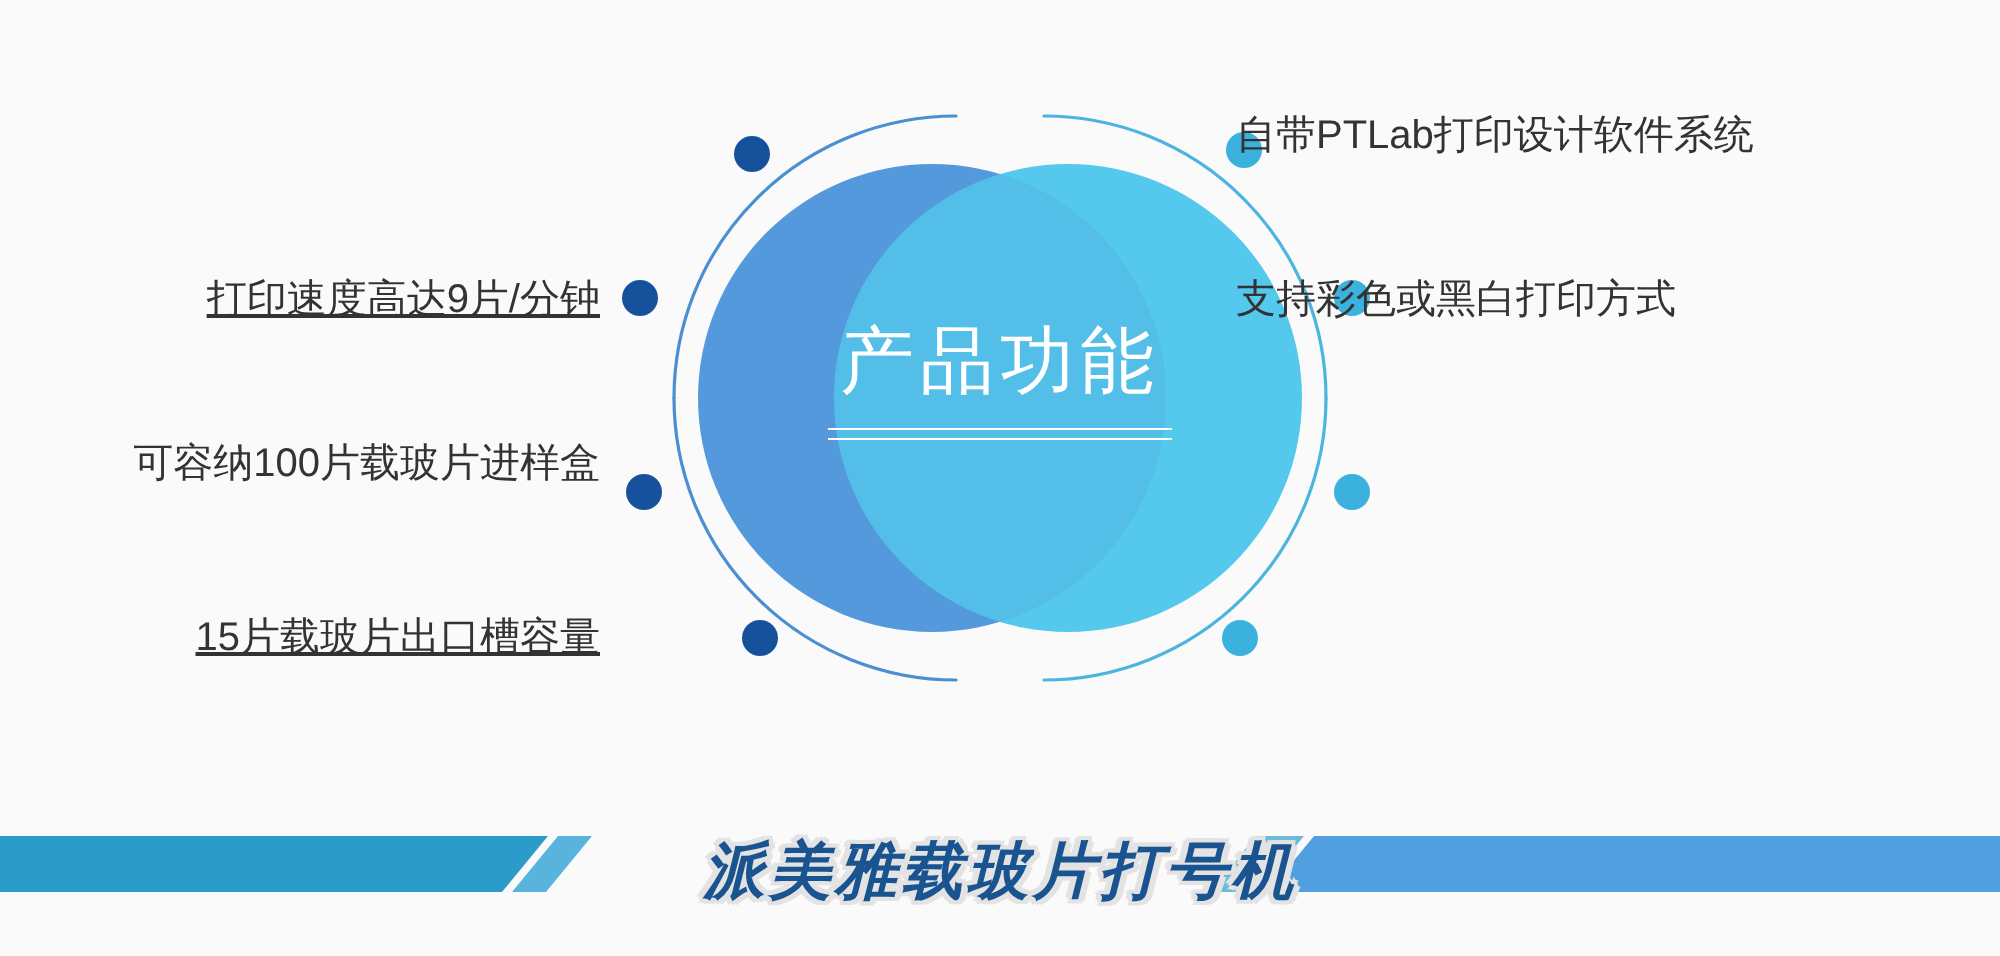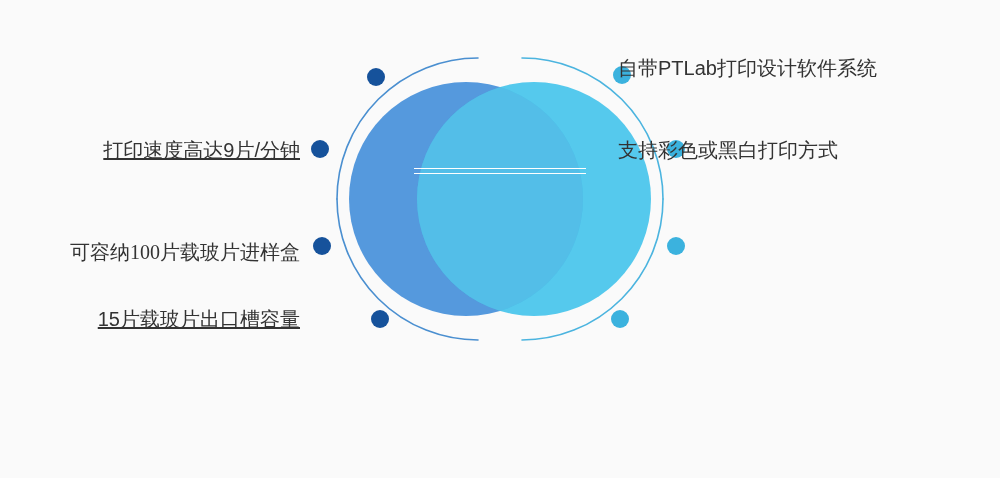--- a/index.html
+++ b/index.html
@@ -67,21 +67,21 @@
     font-size: 20px;
     line-height: 26px;
     color: #333333;
     white-space: nowrap;
   }
   .feat.left  { text-align: right; right: 700px; }
   .feat.right { text-align: right;  left: 618px; }
 
   .feat.l0 { top: 55px;  }
   .feat.l1 { top: 137px; text-decoration: underline; }
-  .feat.l2 { top: 239px; font-family: Liberation Serif, serif; }
+  .feat.l2 { top: 219px; }
   .feat.l3 { top: 306px; text-decoration: underline; }
 
   .feat.r0 { top: 55px;  }
   .feat.r1 { top: 137px; }
   .feat.r2 { top: 228px; }
   .feat.r3 { top: 306px; }
 
   
   #banner {
     position: absolute;
@@ -149,25 +149,39 @@
     <circle cx="322" cy="246" r="9" fill="#16529b"></circle>
     <circle cx="380" cy="319" r="9" fill="#16529b"></circle>
 
     <circle cx="622" cy="75" r="9" fill="#3bb2de"></circle>
     <circle cx="676" cy="149" r="9" fill="#3bb2de"></circle>
     <circle cx="676" cy="246" r="9" fill="#3bb2de"></circle>
     <circle cx="620" cy="319" r="9" fill="#3bb2de"></circle>
   </svg>
 
   <div id="center-title">
+    <span class="title-text">产品功能</span>
     <span class="rule r1"></span>
     <span class="rule r2"></span>
   </div>
 
   <div class="feat left l1">打印速度高达9片/分钟</div>
   <div class="feat left l2">可容纳100片载玻片进样盒</div>
   <div class="feat left l3">15片载玻片出口槽容量</div>
 
   <div class="feat right r0">自带PTLab打印设计软件系统</div>
   <div class="feat right r1">支持彩色或黑白打印方式</div>
 
+  <div id="banner">
+    <svg id="banner-svg" viewBox="0 0 1000 78">
+
+      <polygon points="0,18 274,18 251,46 0,46" fill="#2b9bc9"></polygon>
+
+      <polygon points="279,18 296,18 273,46 256,46" fill="#59b4dd"></polygon>
+
+      <polygon points="628,18 652,18 629,46 605,46" fill="#6cb9d8"></polygon>
+
+      <polygon points="657,18 1000,18 1000,46 634,46" fill="#519fe0"></polygon>
+    </svg>
+    <div id="banner-title">派美雅载玻片打号机</div>
+  </div>
 
 </div>
 
 </body></html>

